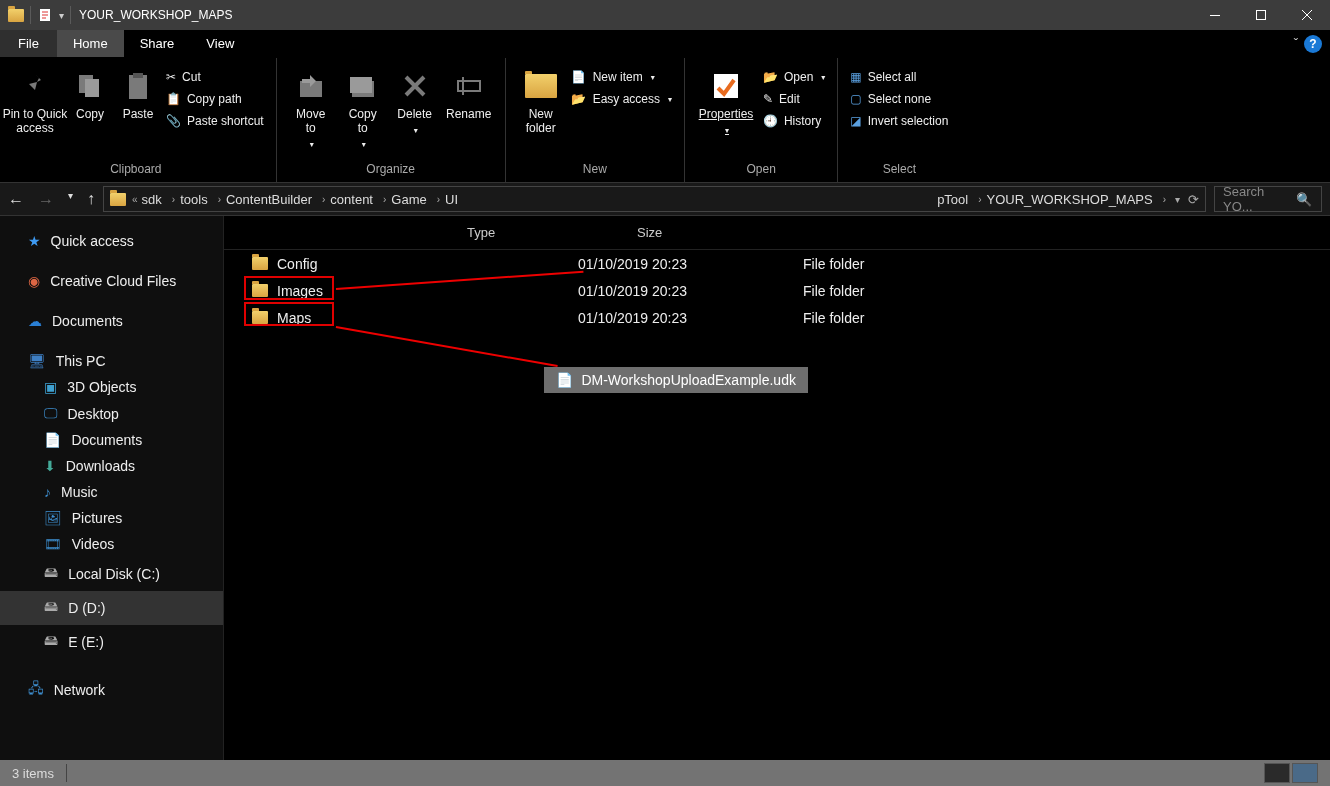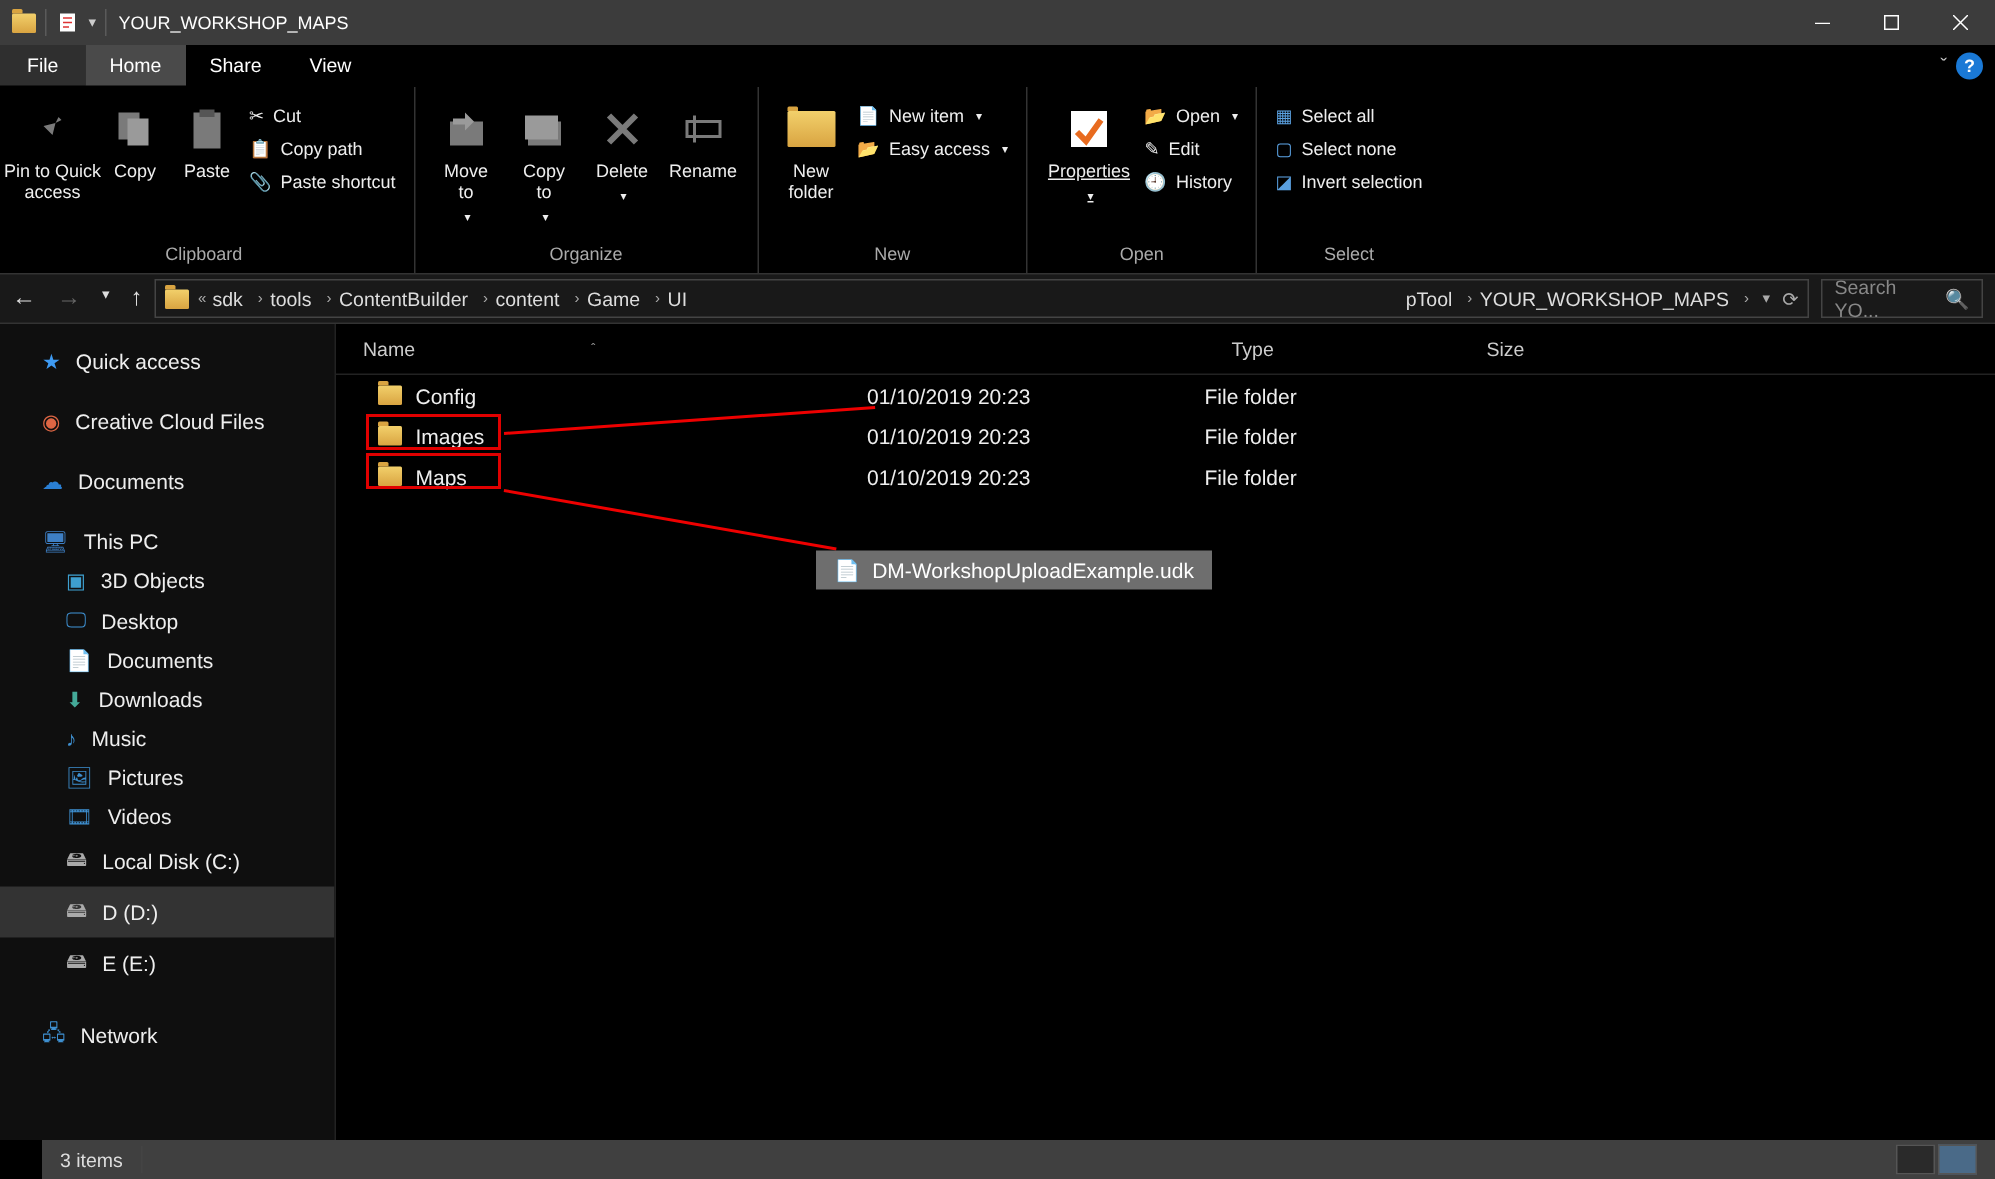--- a/index.html
+++ b/index.html
@@ -53,21 +53,21 @@
   .file-row .n { width:354px; display:flex; align-items:center; gap:9px; padding-left:28px; }
   .file-row .d { width:225px; }
   .file-row .t { width:170px; }
   .highlight-box { position:absolute; border:2px solid #e00000; pointer-events:none; }
   .red-line { position:absolute; background:#e00; height:1.5px; transform-origin:left center; }
   .tooltip { position:absolute; background:#6e6e6e; padding:10px 10px 6px 10px; display:flex; flex-direction:column; align-items:center; gap:6px; box-shadow:0 2px 8px rgba(0,0,0,.5); }
   .tooltip .thumb { width:104px; height:64px; background:linear-gradient(#cfe0ee 0%,#cfe0ee 45%,#b5b0a5 45%,#d4cfc4 100%); position:relative; }
   .tooltip .thumb::after { content:""; position:absolute; left:30px; top:36px; width:44px; height:20px; background:#bfb6a6; transform:skewX(-25deg); }
   .tooltip .tt-label { color:#fff; font-size:13px; }
   .label-box { position:absolute; background:#6e6e6e; padding:5px 12px; display:flex; align-items:center; gap:8px; color:#fff; font-size:14px; }
-  .status-bar { height:26px; background:#404040; display:flex; align-items:center; color:#ddd; padding:0 12px; position:absolute; bottom:0; left:0; right:0;margin-left:28px; }
+  .status-bar { height:26px; background:#737373; display:flex; align-items:center; color:#ddd; padding:0 12px; position:absolute; bottom:0; left:0; right:0; }
   .status-bar .divider { width:1px; height:18px; background:#444; margin-left:12px; }
   .view-toggles { margin-left:auto; display:flex; gap:2px; }
   .vt { width:26px; height:20px; background:#2a2a2a; border:1px solid #555; }
   .vt.active { background:#4a6a88; }
   svg { display:block; }
   .ico-grey { fill:#7a7a7a; }
 </style>
 </head>
 <body>
 
@@ -403,24 +403,20 @@
       </div>
     <div class="side-spacer"></div>
     <div class="side-item">
         <span style="color:#3e8fd0;">🖧</span>
         <span>Network</span>
       </div>
   </div>
 
   <div class="content">
     <div class="col-header">
-      <div class="col col-name">
-          <span>Name</span>
-          <span class="sort-ind">ˆ</span>
-        </div>
       <div class="col col-date"><span style="visibility:hidden;">Date modified</span></div>
       <div class="col col-type">Type</div>
       <div class="col col-size">Size</div>
     </div>
     <div class="file-row">
       <div class="n">
           <span class="folder-small"></span>
           <span>Config</span>
         </div>
       <div class="d">01/10/2019 20:23</div>

